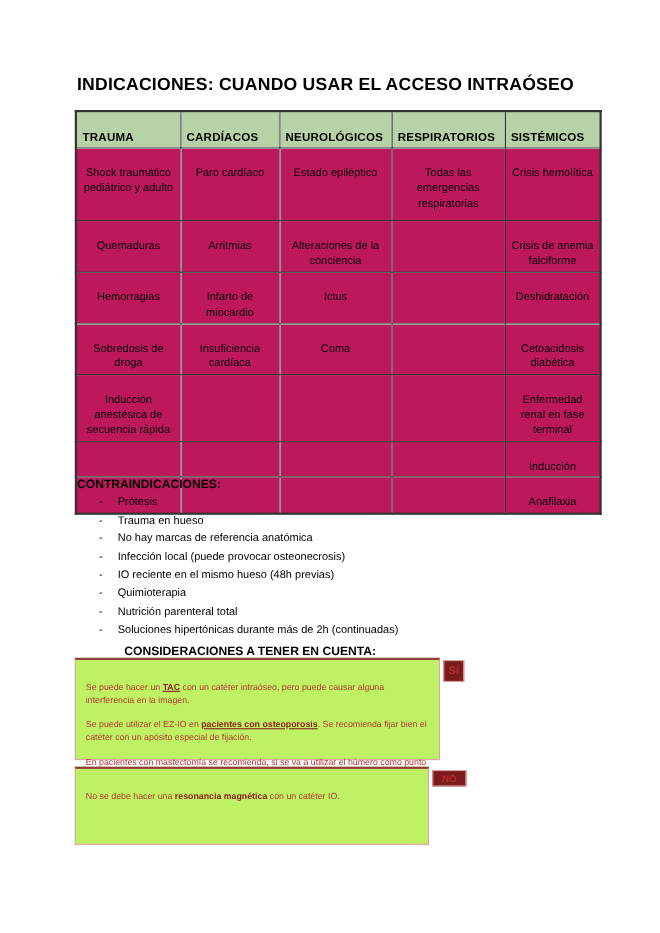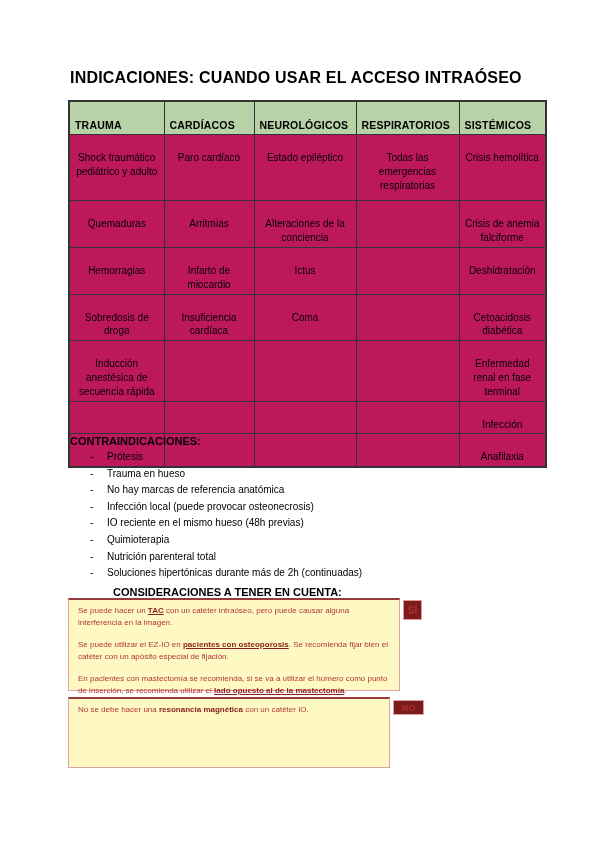--- a/index.html
+++ b/index.html
@@ -45,22 +45,22 @@
     content:"-"; position:absolute; left:0; top:0;
   }
   
   .consider-heading {
     position:absolute; left:70px; top:586px;
     font-size:11px; font-weight:bold;margin-left:43px;
   }
   .note-box {
     position:absolute; left:68px;
     border:1px solid #e0a3a3; border-top:2px solid #943a3a;
-    background:#fef9c3; color:#b23535;
-    font-size:8px; padding:5px 8px 0 9px;
+    background:#bef264; color:#b23535;
+    font-size:8px; padding:19px 8px 0 9px;
   }
   .note-box p { line-height:11.5px; margin:0 0 11px 0; }
   .box1 { top:598px; width:332px; height:93px; }
   .box2 { top:697px; width:322px; height:71px; }
   .hl { font-weight:bold; color:#8b2020; }
   .hl.u { text-decoration:underline; }
   .badge {
     position:absolute; background:#7b1b1b; color:#b03030;
     border:1px solid #df9d9d; font-weight:bold;
     display:flex; align-items:center; justify-content:center;
@@ -127,21 +127,21 @@
         <td></td>
         <td></td>
         <td></td>
         <td>Enfermedad renal en fase terminal</td>
       </tr>
       <tr style="height:26px">
         <td></td>
         <td></td>
         <td></td>
         <td></td>
-        <td>Infección</td>
+        <td>Inducción</td>
       </tr>
       <tr style="height:26px">
         <td></td>
         <td></td>
         <td></td>
         <td></td>
         <td>Anafilaxia</td>
       </tr>
     </tbody>
   </table>

